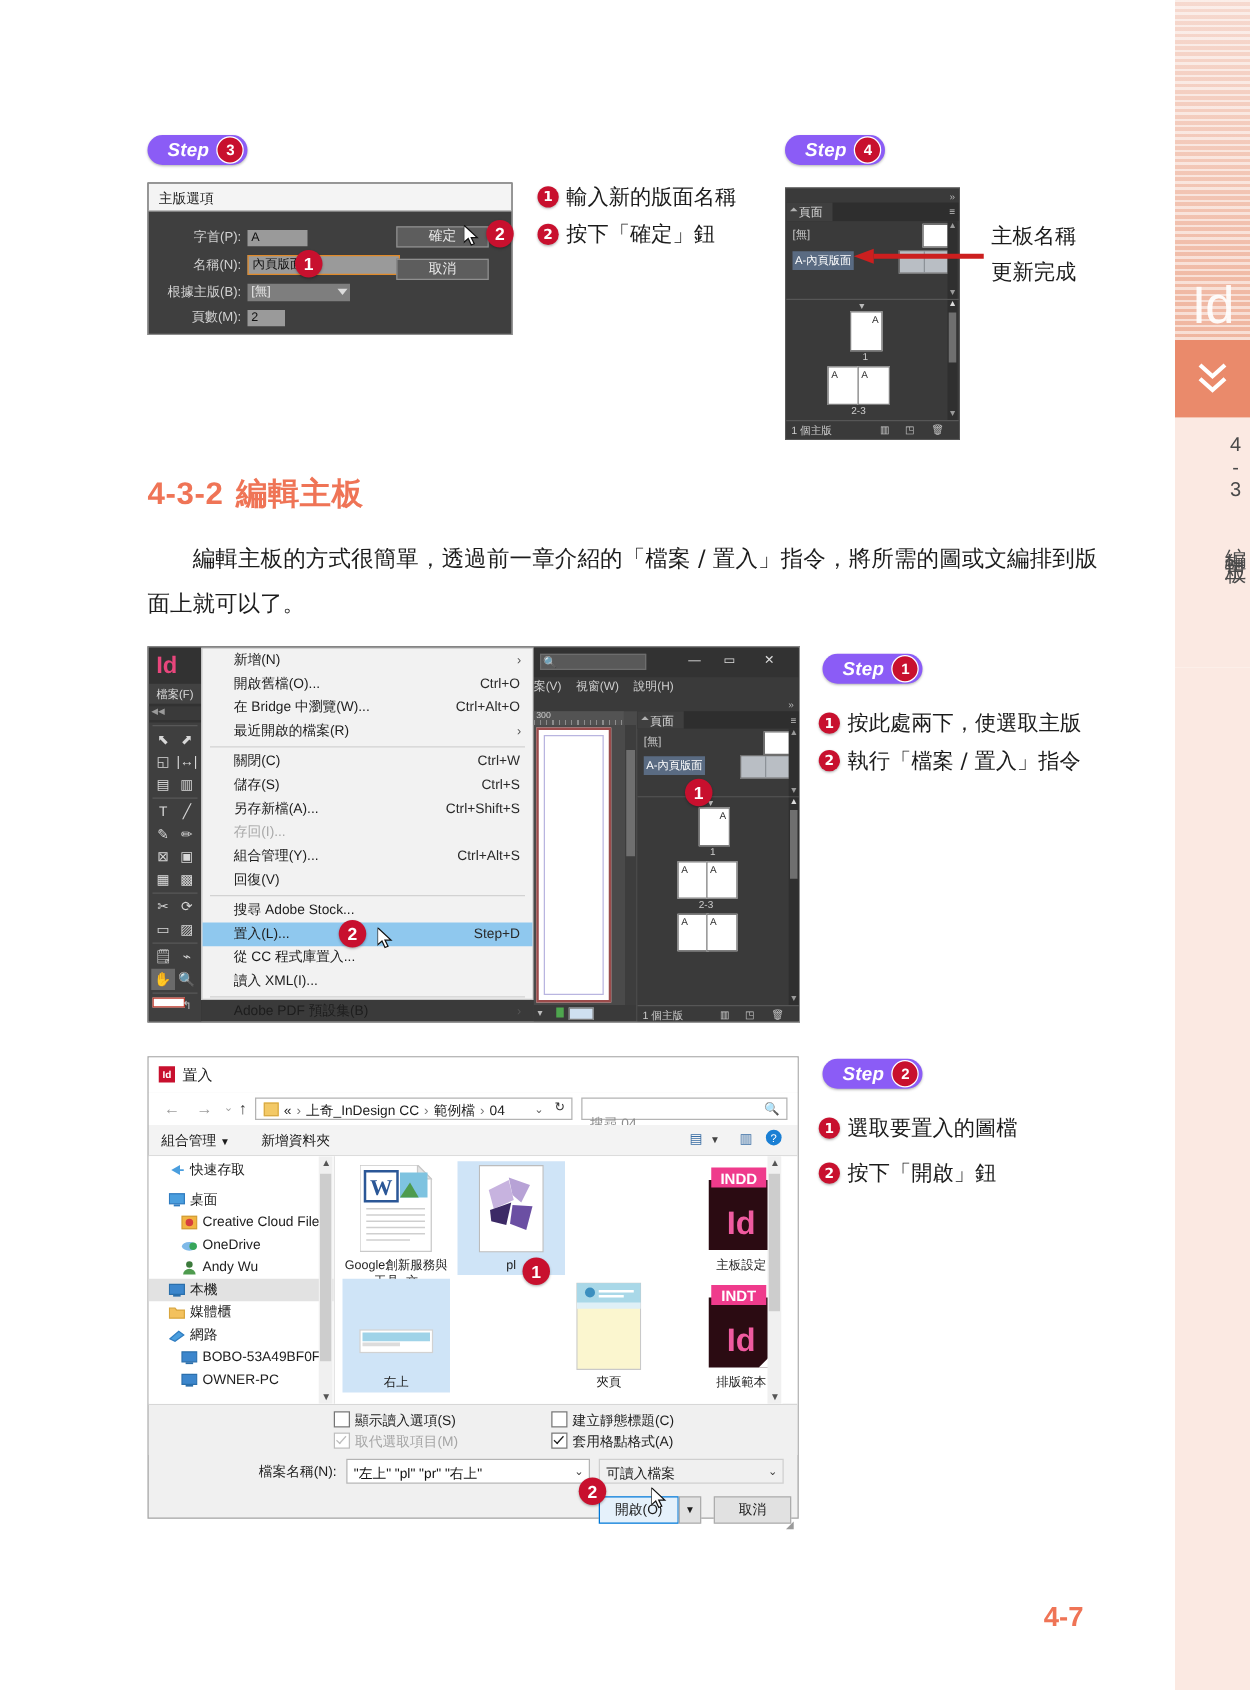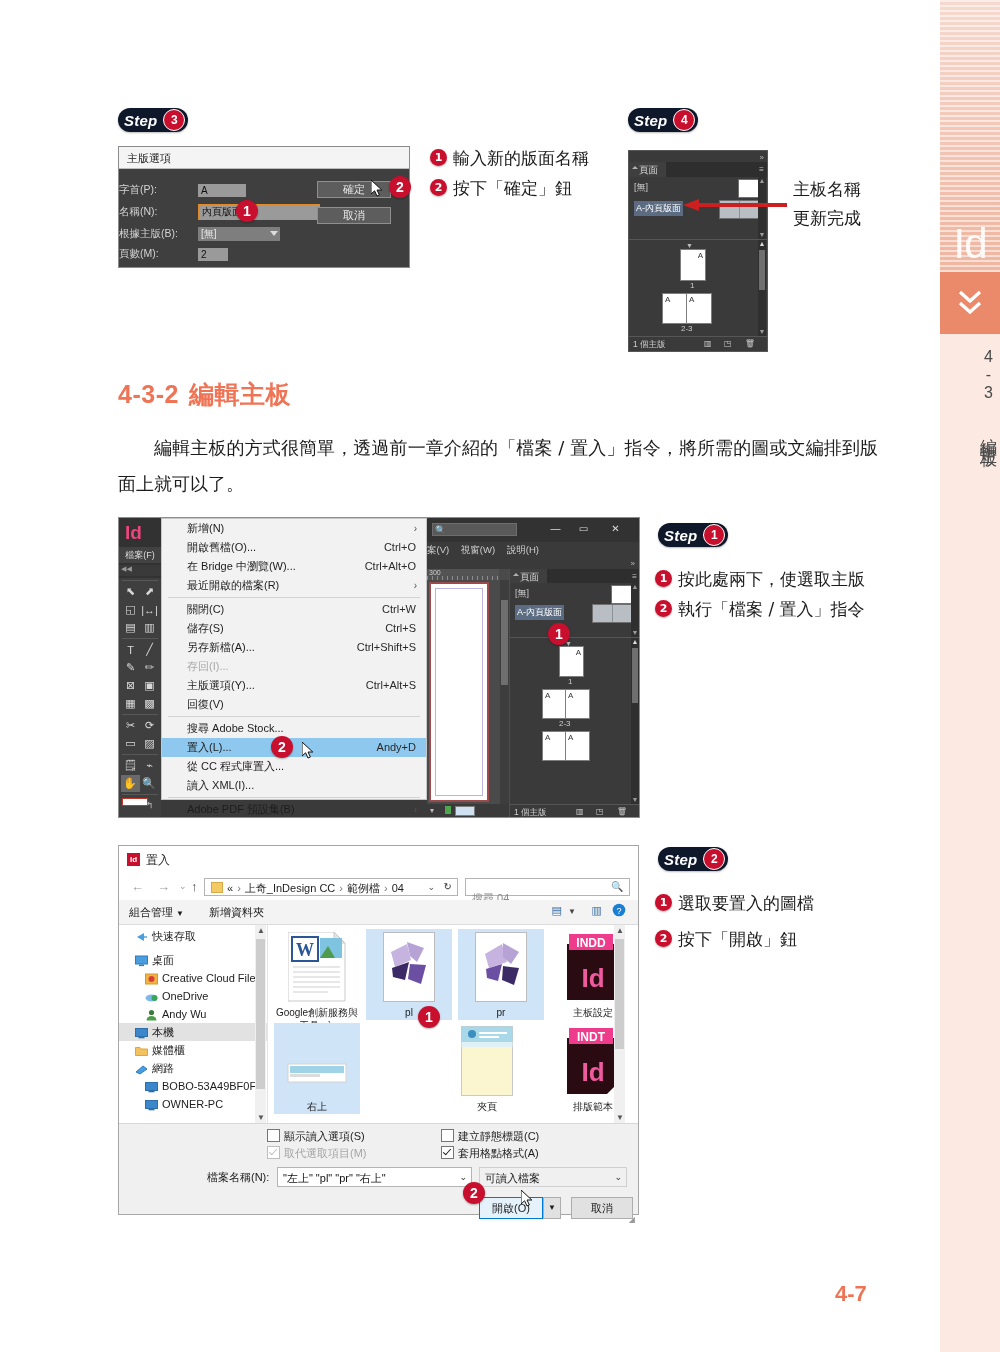--- a/index.html
+++ b/index.html
@@ -39,21 +39,21 @@
     padding-top:14px;box-sizing:border-box;text-align:left;
   }
   #side-vert .num{letter-spacing:1px;font-size:16px;}
   #side-bottom{
     position:absolute;left:10px;top:534px;width:60px;height:818px;background:#fbe9e2;
   }
 
   
   .step-badge{
     display:inline-flex;align-items:center;
-    background:#0f172a;border-radius:13px;height:24px;padding:0 3px 0 6px;
+    background:#8b5cf6;border-radius:13px;height:24px;padding:0 3px 0 16px;
     box-shadow:0 1px 2px rgba(0,0,0,.28);
   }
   .step-badge .t{
     color:#ffffff;font-weight:bold;font-style:italic;font-size:15px;
     letter-spacing:.2px;margin-right:6px;
   }
   .step-badge .n{
     width:20px;height:20px;border-radius:50%;background:#c8102e;
     border:1.6px solid #ffffff;color:#fff;font-size:12px;font-weight:bold;
     display:flex;align-items:center;justify-content:center;
@@ -89,21 +89,21 @@
   
   #pageno{left:835px;top:1281px;color:#ef7456;font-size:22px;font-weight:bold;}
 
   
   #dlg-master{left:118px;top:146px;width:292px;height:122px;background:#3f3f3f;
     border:1px solid #8c8c8c;box-sizing:border-box;}
   #dlg-master .tbar{height:22px;background:#f4f4f4;border-bottom:1px solid #bdbdbd;
     color:#222;font-size:11px;padding:4px 0 0 8px;box-sizing:border-box;}
   #dlg-master .frm{position:relative;height:99px;}
   .mrow{position:absolute;display:flex;align-items:center;}
-  .mlbl{color:#d2d2d2;font-size:10.5px;width:74px;margin-right:5px;}
+  .mlbl{color:#d2d2d2;font-size:10.5px;text-align:right;width:74px;margin-right:5px;}
   .mfld{background:#9a9a9a;height:13px;color:#101010;font-size:10px;
     padding:0 3px;line-height:13px;box-sizing:border-box;}
   .mfld.focus{background:#9a9a9a;border:1.5px solid #e08a2a;height:16px;line-height:13px;}
   .msel{background:#7e7e7e;height:14px;width:82px;color:#e8e8e8;font-size:10px;
     padding:0 3px;line-height:14px;box-sizing:border-box;position:relative;}
   .msel .car{position:absolute;right:2px;top:4px;border-left:4px solid transparent;
     border-right:4px solid transparent;border-top:5px solid #dcdcdc;}
   .mbtn{background:#5d5d5d;border:1px solid #8f8f8f;color:#e9e9e9;font-size:11px;
     width:74px;height:17px;line-height:15px;text-align:center;box-sizing:border-box;}
 
@@ -489,33 +489,33 @@
         <span class="sc">Ctrl+S</span>
       </div>
     <div class="mi">
         <span class="lb">另存新檔(A)...</span>
         <span class="sc">Ctrl+Shift+S</span>
       </div>
     <div class="mi dis">
         <span class="lb">存回(I)...</span>
       </div>
     <div class="mi">
-        <span class="lb">主版選項(Y)...</span>
+        <span class="lb">組合管理(Y)...</span>
         <span class="sc">Ctrl+Alt+S</span>
       </div>
     <div class="mi">
         <span class="lb">回復(V)</span>
       </div>
     <div class="misep"></div>
     <div class="mi">
         <span class="lb">搜尋 Adobe Stock...</span>
       </div>
     <div class="mi hl">
         <span class="lb">置入(L)...</span>
-        <span class="sc">Andy+D</span>
+        <span class="sc">Step+D</span>
       </div>
     <div class="mi">
         <span class="lb">從 CC 程式庫置入...</span>
       </div>
     <div class="mi">
         <span class="lb">讀入 XML(I)...</span>
       </div>
     <div class="misep"></div>
     <div class="mi">
         <span class="lb">Adobe PDF 預設集(B)</span>
@@ -783,32 +783,20 @@
             <rect x="0.5" y="0.5" width="51" height="69" fill="#fff" stroke="#bcbcbc"></rect>
             <polygon points="8,20 24,12 28,28 12,35" fill="#c7b3df"></polygon>
             <polygon points="24,10 41,16 34,30 27,24" fill="#b7a2d6"></polygon>
             <polygon points="9,36 26,30 22,48 10,45" fill="#3c2a66"></polygon>
             <polygon points="27,32 43,33 38,52 25,47" fill="#6b4fa3"></polygon>
           </svg>
         </div>
         <div class="nm">pl</div>
       </div>
 
-      <div class="fitem sel" style="left:190px;top:4px;">
-        <div class="thumb">
-          <svg width="52" height="70" viewBox="0 0 52 70">
-            <rect x="0.5" y="0.5" width="51" height="69" fill="#fff" stroke="#bcbcbc"></rect>
-            <polygon points="10,22 27,12 32,30 14,36" fill="#c7b3df"></polygon>
-            <polygon points="28,11 44,20 36,32 28,25" fill="#b7a2d6"></polygon>
-            <polygon points="11,37 27,32 23,49 12,46" fill="#6b4fa3"></polygon>
-            <polygon points="28,34 44,36 39,53 27,48" fill="#3c2a66"></polygon>
-          </svg>
-        </div>
-        <div class="nm">pr</div>
-      </div>
 
       <div class="fitem" style="left:282px;top:4px;">
         <div class="thumb">
           <svg width="56" height="70" viewBox="0 0 56 70">
             <rect x="2" y="12" width="52" height="56" fill="#2b0b12"></rect>
             <rect x="4" y="2" width="44" height="16" fill="#ef3b8c"></rect>
             <text x="26" y="15" font-size="12" font-weight="bold" fill="#fff" text-anchor="middle" font-family="Liberation Sans">INDD</text>
             <text x="28" y="55" font-size="26" font-weight="bold" fill="#f05ba0" text-anchor="middle" font-family="Liberation Sans">Id</text>
           </svg>
         </div>

